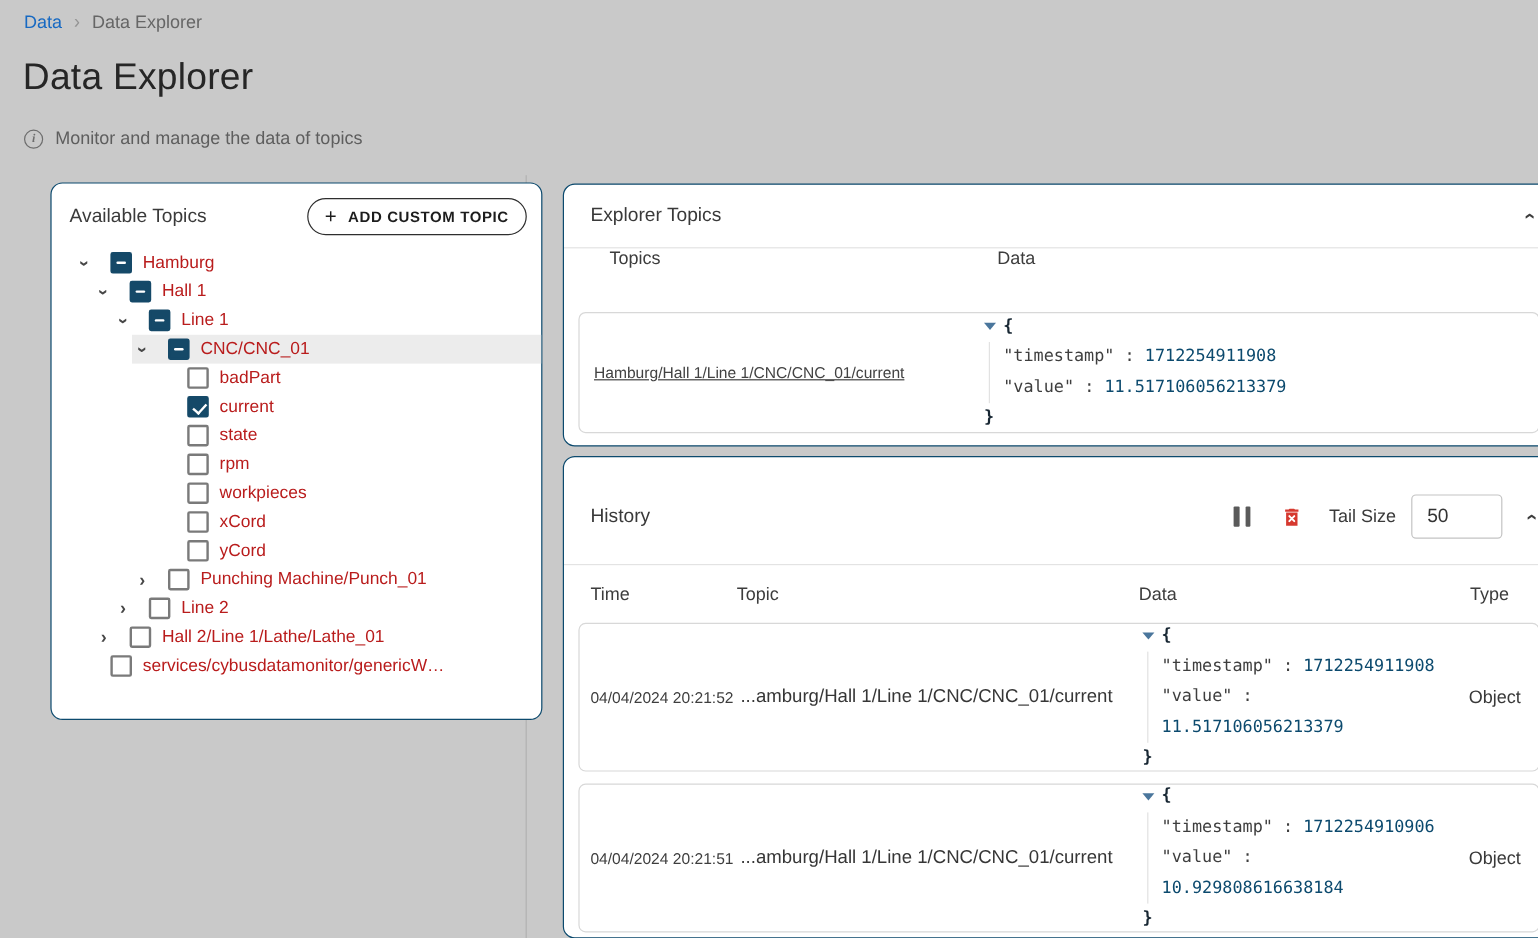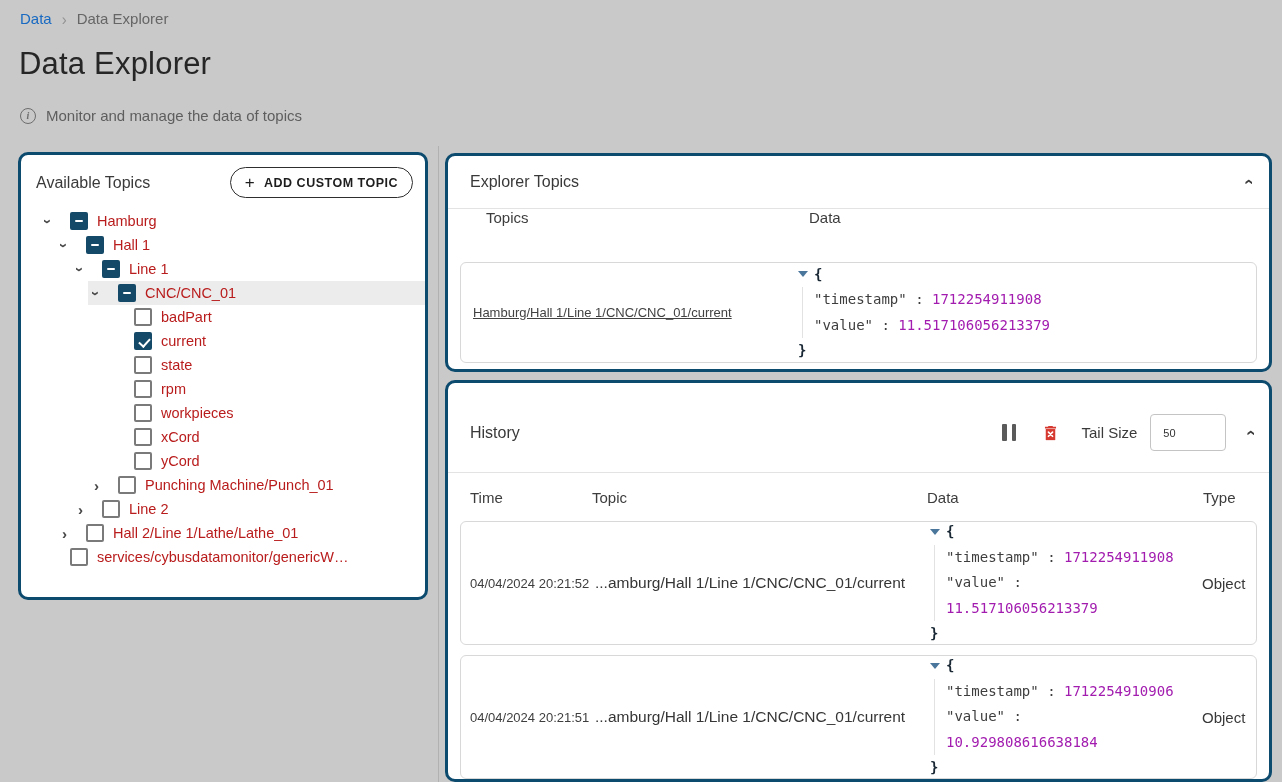--- a/index.html
+++ b/index.html
@@ -16,21 +16,21 @@
   .bc-link{color:#1769c2;cursor:pointer;}
   .bc-sep{color:#949494;font-size:15px;transform:scaleY(1.1);}
   .bc-cur{color:#666;}
   .page-title{position:absolute;left:19px;top:46px;font-size:31px;font-weight:400;color:#262626;letter-spacing:.2px;}
   .subtitle{position:absolute;left:20px;top:107px;display:flex;align-items:center;gap:10px;font-size:15px;color:#5e5e5e;}
   .info-ic{width:14px;height:14px;border:1.5px solid #6d6d6d;border-radius:50%;flex:none;
     display:flex;align-items:center;justify-content:center;font-size:10px;line-height:1;color:#6d6d6d;
     font-family:"Liberation Serif",serif;font-style:italic;font-weight:700;}
 
   
-  .card{position:absolute;background:#fff;border:3px solid #0c4a6e;border-radius:10px;box-sizing:border-box;}
+  .card{position:absolute;background:#fff;border:1px solid #0c4a6e;border-radius:10px;box-sizing:border-box;margin-left:24px;}
   .card-left{left:18px;top:152px;width:410px;height:448px;}
   .card-mon{left:445px;top:153px;width:827px;height:219px;}
   .card-hist{left:445px;top:380px;width:827px;height:402px;}
 
   
   .at-header{display:flex;justify-content:space-between;align-items:center;padding:12px 12px 0 15px;}
   .at-title{font-size:16px;color:#3a3a3a;}
   .btn-add{display:flex;align-items:center;gap:9px;border:1.5px solid #2e2e2e;border-radius:17px;height:31px;
     padding:0 14px;background:#fff;font-size:12.5px;font-weight:700;letter-spacing:.5px;color:#1d1d1d;cursor:pointer;
     font-family:inherit;}
@@ -65,34 +65,34 @@
 
   
   .json{font-family:"DejaVu Sans Mono","Liberation Mono",monospace;font-size:14px;line-height:25.5px;color:#3e3e3e;}
   .jline{white-space:nowrap;}
   .jopen{display:flex;align-items:center;}
   .jtri{width:0;height:0;border-left:5px solid transparent;border-right:5px solid transparent;border-top:6.5px solid #4a769c;
     display:inline-block;margin-right:6px;cursor:pointer;}
   .jbrace{font-weight:700;color:#182733;}
   .jbody{margin-left:4px;border-left:1px solid #e2e2e2;padding-left:11px;}
   .jkey,.jsep{color:#3e3e3e;}
-  .jnum{color:#a21caf;}
+  .jnum{color:#0c4a6e;}
   .json--narrow{width:262px;}
   .json--narrow .jline{white-space:normal;}
   .json--narrow .jnum-block{display:block;}
 
   
   .hist-header{display:flex;align-items:center;height:89px;padding:10px 16px 0 22px;box-sizing:border-box;}
   .hist-title{flex:1;}
   .pause-icon{display:flex;gap:5px;margin-right:25px;cursor:pointer;}
   .pause-icon i{width:4.5px;height:17px;background:#5a5a5a;border-radius:1px;}
   .trash-btn{margin-right:21px;cursor:pointer;display:flex;align-items:center;background:none;border:none;padding:0;}
   .tail-label{font-size:15px;color:#3a3a3a;margin-right:13px;}
   .tail-input{width:76px;height:37px;box-sizing:border-box;border:1px solid #c4c4c4;border-radius:4px;background:#fff;
-    font-size:11px;color:#333;padding:0 0 0 12px;font-family:inherit;margin-right:21px;}
+    font-size:16px;color:#333;padding:0 0 0 12px;font-family:inherit;margin-right:21px;}
   .hist-cols{display:flex;align-items:center;height:48px;padding-left:22px;}
   .hc-time{width:122px;}
   .hc-topic{width:335px;}
   .hc-data{width:276px;}
   .hist-row{margin:0 12px 10px;border:1px solid #d8d8d8;border-radius:6px;height:124px;display:flex;align-items:center;box-sizing:border-box;}
   .hr-time{width:134px;flex:none;padding-left:9px;box-sizing:border-box;font-size:13px;color:#3e3e3e;white-space:nowrap;}
   .hr-topic{width:335px;flex:none;font-size:15.5px;color:#363636;white-space:nowrap;overflow:hidden;}
   .hr-data{width:262px;flex:none;}
   .hr-type{flex:1;padding-left:10px;font-size:15px;color:#393939;}
 </style>

